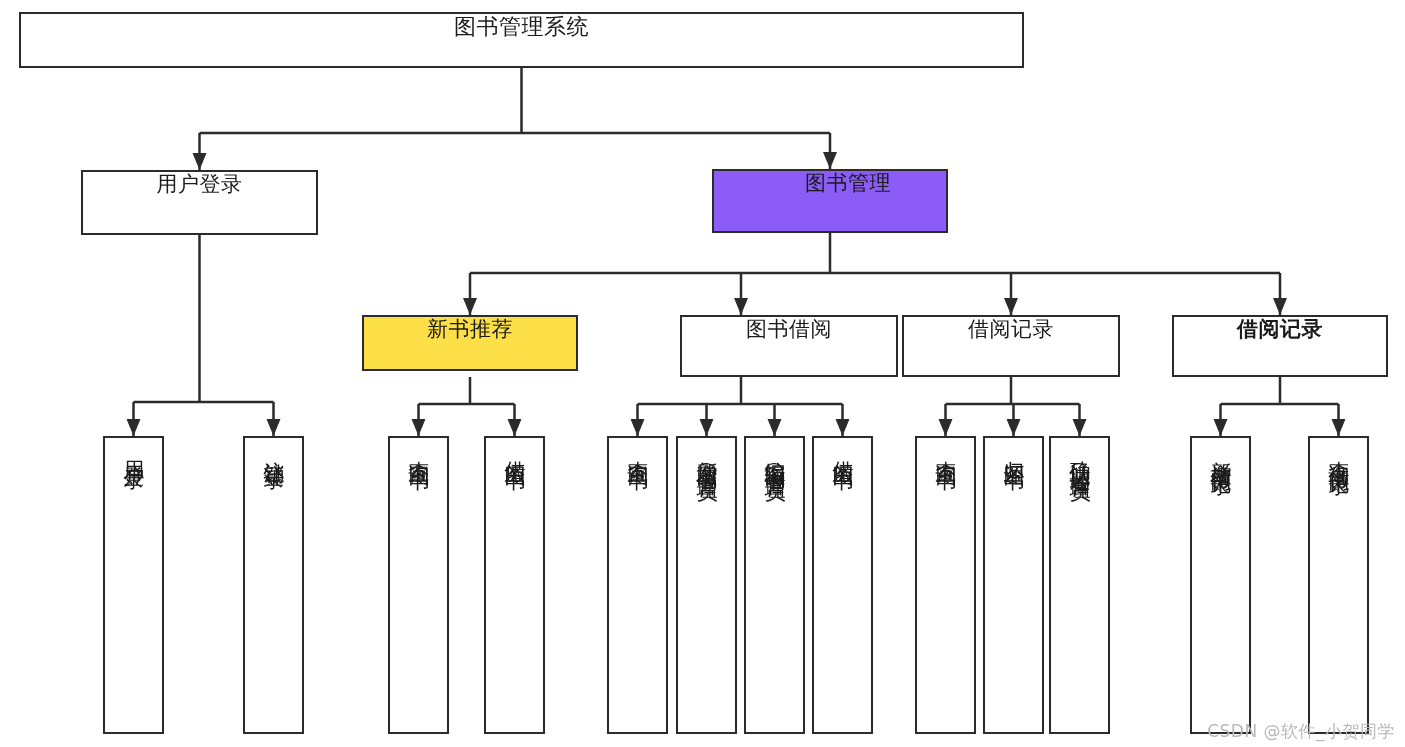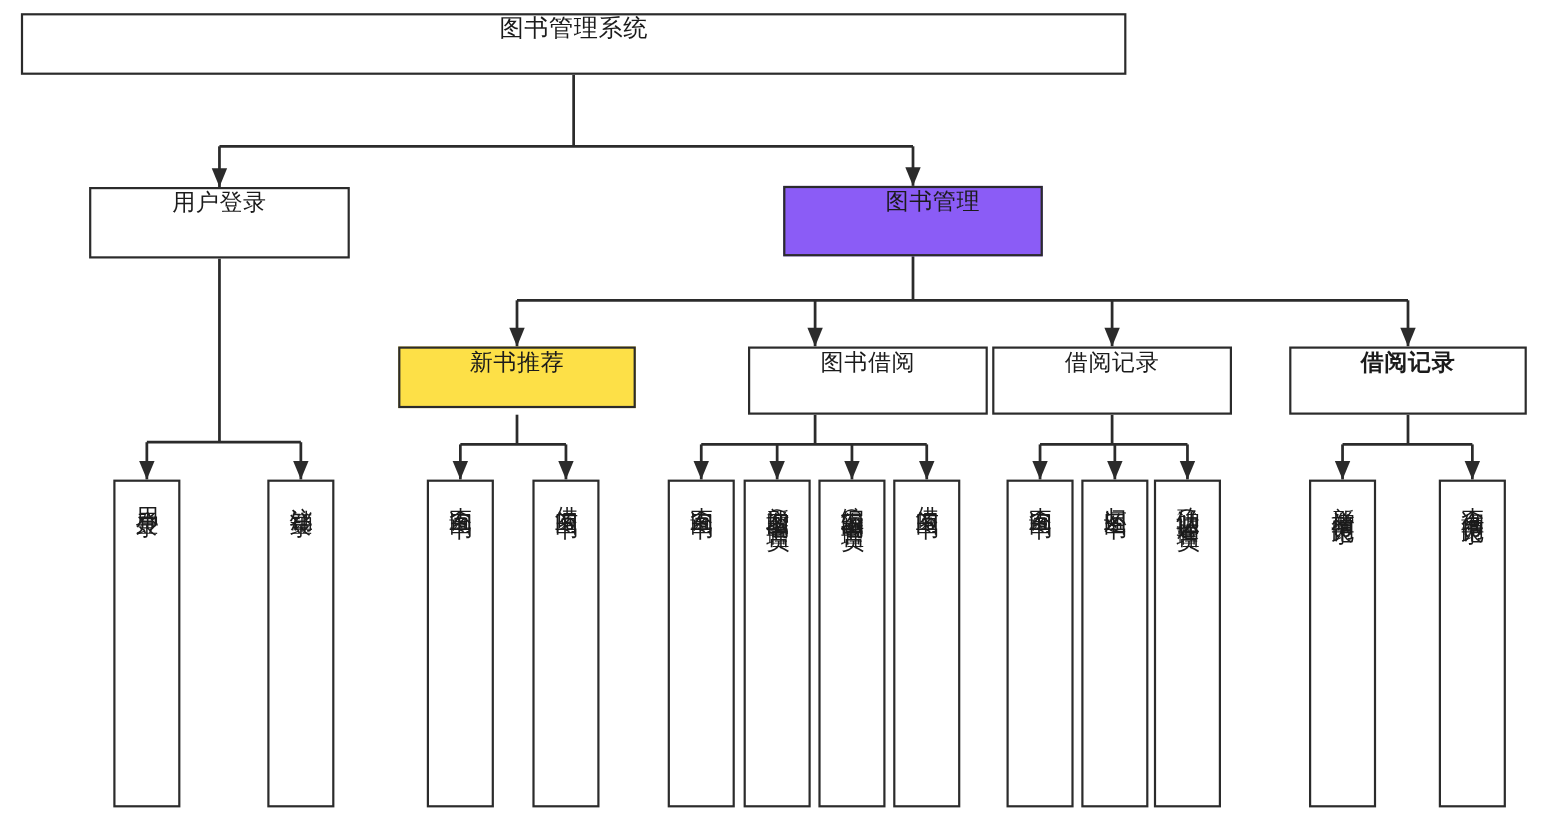--- a/index.html
+++ b/index.html
@@ -187,13 +187,14 @@
       <div class="node vertical" style="left: 1049px; top: 436px; width: 61px; height: 298px; border-color: rgb(43, 43, 43); background: rgb(255, 255, 255);">
         <span class="node-label" style="color: rgb(27, 27, 27);">确认归还（管理员）</span>
       </div>
       <div class="node vertical" style="left: 1190px; top: 436px; width: 61px; height: 298px; border-color: rgb(43, 43, 43); background: rgb(255, 255, 255);">
         <span class="node-label" style="color: rgb(27, 27, 27);">新增借阅记录</span>
       </div>
       <div class="node vertical" style="left: 1308px; top: 436px; width: 61px; height: 298px; border-color: rgb(43, 43, 43); background: rgb(255, 255, 255);">
         <span class="node-label" style="color: rgb(27, 27, 27);">查询借阅记录</span>
       </div>
     </div>
+  <div id="watermark">CSDN @软件_小贺同学</div>
 </div>
 
 </body></html>

